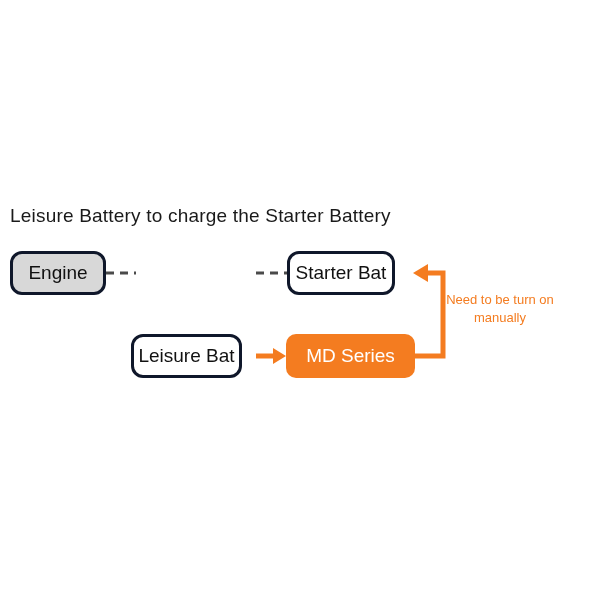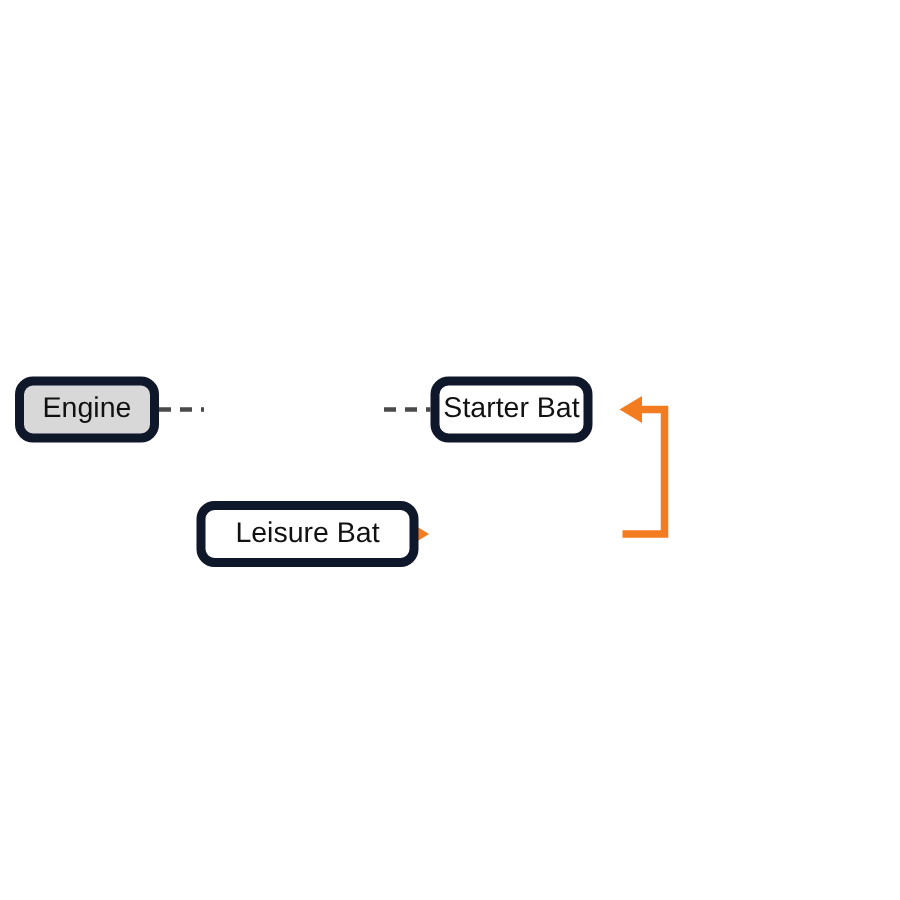--- a/index.html
+++ b/index.html
@@ -29,21 +29,21 @@
     position: absolute;
     left: 0;
     top: 0;
     width: 600px;
     height: 600px;
   }
   .node {
     position: absolute;
     box-sizing: border-box;
     height: 44px;
-    border: 6px solid #0f172a;
+    border: 3px solid #0f172a;
     border-radius: 12px;
     background: #ffffff;
     display: flex;
     align-items: center;
     justify-content: center;
     font-size: 19px;
     font-weight: 500;
     color: #111111;
     white-space: nowrap;
   }
@@ -59,21 +59,21 @@
     width: 120px;
   }
   .node.starter {
     left: 287px;
     top: 251px;
     width: 108px;
   }
   .node.leisure {
     left: 131px;
     top: 334px;
-    width: 148px;
+    width: 111px;
   }
   .node.md {
     left: 286px;
     top: 334px;
     width: 129px;
     background: #f47c20;
     border: none;
     color: #ffffff;
     border-radius: 10px;
   }
@@ -100,20 +100,21 @@
   .orange-fill {
     fill: #f47c20;
     stroke: none;
   }
 </style>
 </head>
 <body>
 
 <div class="canvas">
 
+  <div class="title">Leisure Battery to charge the Starter Battery</div>
 
   <svg class="connector-layer" width="600" height="600" viewBox="0 0 600 600" xmlns="http://www.w3.org/2000/svg">
 
     <line class="dash-line" x1="106" y1="273" x2="136" y2="273"></line>
 
     <line class="dash-line" x1="256" y1="273" x2="287" y2="273"></line>
 
     <line class="orange-stroke" x1="256" y1="356" x2="276" y2="356" stroke-width="5"></line>
     <polygon class="orange-fill" points="286,356 273,348 273,364"></polygon>
 
@@ -121,15 +122,20 @@
     <polygon class="orange-fill" points="413,273 428,264 428,282"></polygon>
   </svg>
 
   <div class="node engine">Engine</div>
 
 
   <div class="node starter">Starter Bat</div>
 
   <div class="node leisure">Leisure Bat</div>
 
+  <div class="node md">MD Series</div>
 
+  <div class="annotation">
+    <div>Need to be turn on</div>
+    <div>manually</div>
+  </div>
 
 </div>
 
 </body></html>

